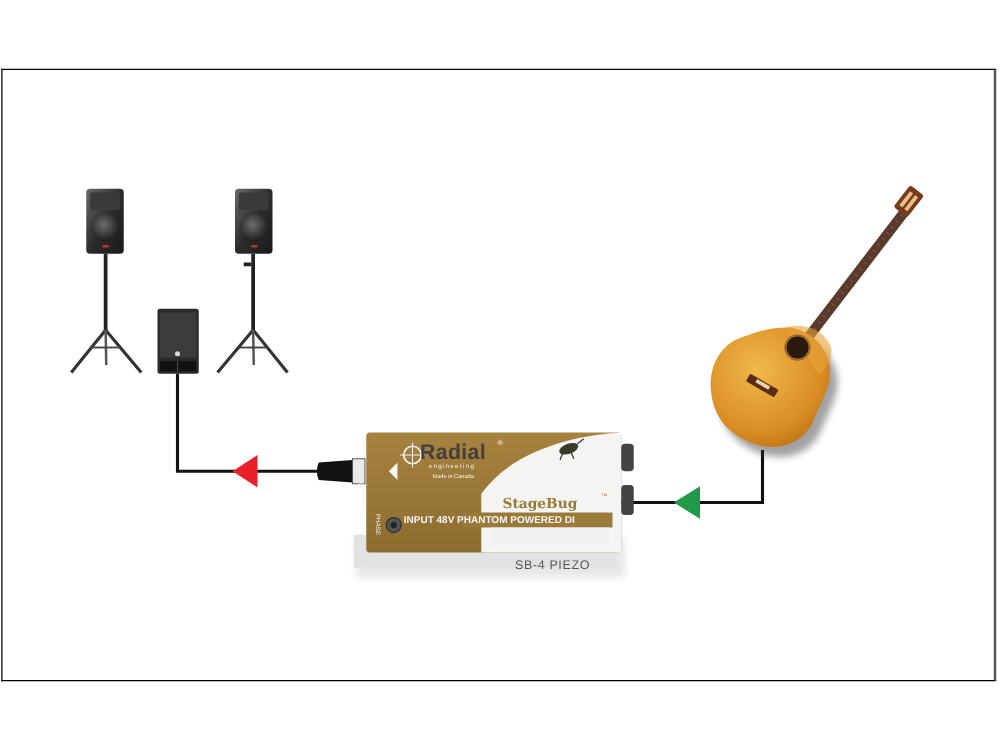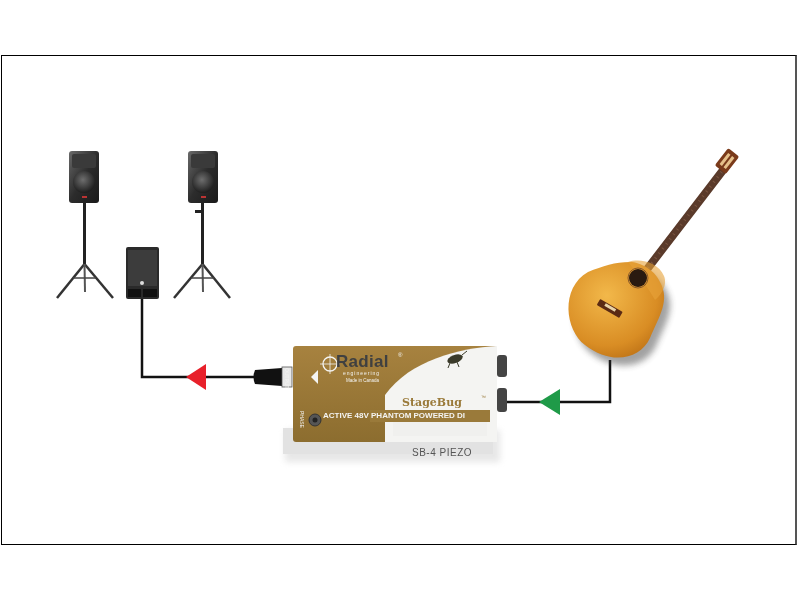--- a/index.html
+++ b/index.html
@@ -138,20 +138,20 @@
   </g>
 </svg>
 
 <div class="box-text" style="left:336px;top:352px;font-size:17px;font-weight:bold;color:#404040;letter-spacing:0.3px;">Radial</div>
 <div class="box-text" style="left:398px;top:352px;font-size:6px;color:#f4f4f2;">®</div>
 <div class="box-text" style="left:343px;top:370px;font-size:5px;color:#f4f4f2;letter-spacing:1px;">engineering</div>
 <div class="box-text" style="left:346px;top:378px;font-size:4.5px;color:#f4f4f2;">Made in Canada</div>
 
 <div class="box-text" style="left:402px;top:396px;font-size:11px;font-weight:bold;color:#9a7a3a;font-family:'DejaVu Serif',serif;">StageBug</div>
 <div class="box-text" style="left:481px;top:394px;font-size:5px;color:#9a7a3a;">™</div>
-<div class="box-text" style="left:323px;top:411px;font-size:8px;font-weight:bold;color:#f4f4f2;">ACTIVE 48V PHANTOM POWERED DI</div>
+<div class="box-text" style="left:323px;top:411px;font-size:8px;font-weight:bold;color:#f4f4f2;">INPUT 48V PHANTOM POWERED DI</div>
 <div class="box-text" style="left:412px;top:447px;font-size:10px;color:#555;letter-spacing:0.5px;">SB-4 PIEZO</div>
 
 <div class="box-text" style="left:290px;top:368px;font-size:5px;color:#f4f4f2;transform:rotate(90deg);transform-origin:left top;">OUTPUT</div>
 <div class="box-text" style="left:305px;top:411px;font-size:5px;color:#f4f4f2;transform:rotate(90deg);transform-origin:left top;">PHASE</div>
 <div class="box-text" style="left:496px;top:360px;font-size:5px;color:#f4f4f2;transform:rotate(90deg);transform-origin:left top;">AUX</div>
 <div class="box-text" style="left:496px;top:392px;font-size:5px;color:#f4f4f2;transform:rotate(90deg);transform-origin:left top;">INPUT</div>
 <div class="box-text" style="left:496px;top:420px;font-size:5px;color:#f4f4f2;transform:rotate(90deg);transform-origin:left top;">HPF</div>
 
 </body></html>

